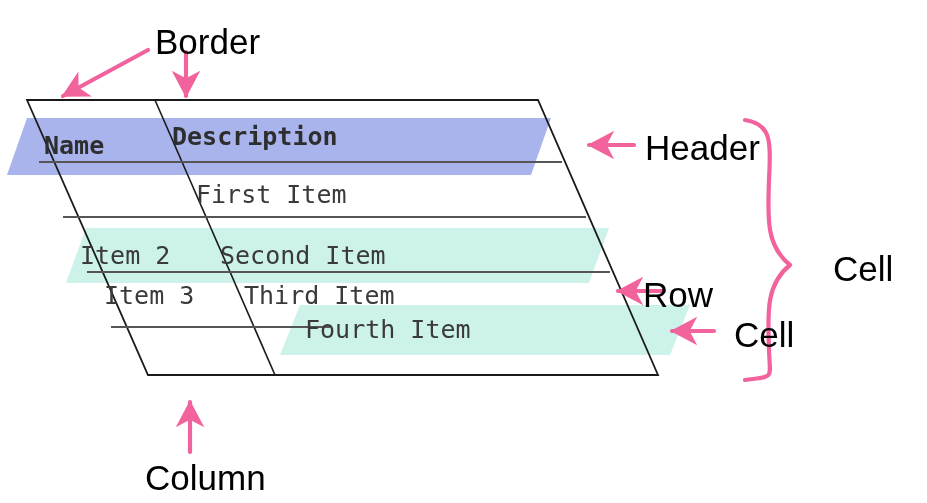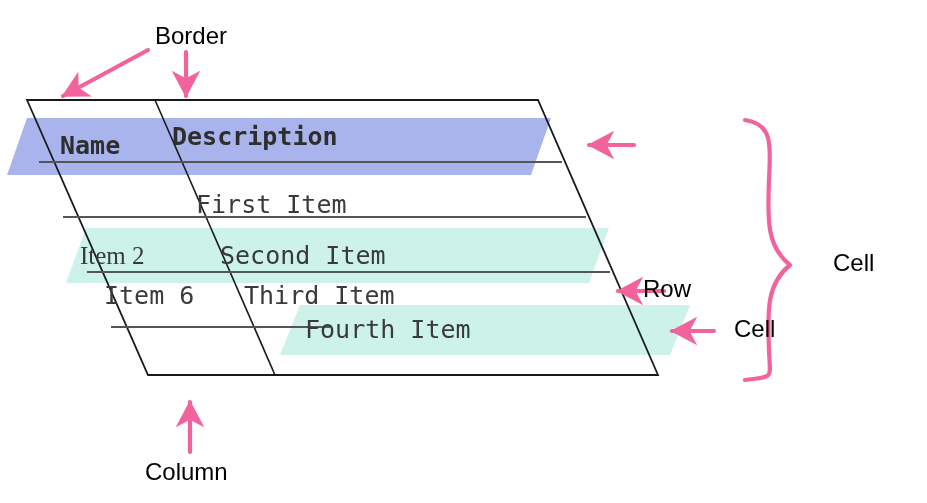--- a/index.html
+++ b/index.html
@@ -23,21 +23,21 @@
   svg.layer {
     position: absolute;
     left: 0; top: 0;
     width: 927px;
     height: 503px;
     overflow: visible;
   }
   .annot-label {
     position: absolute;
     font-family: "Liberation Sans", sans-serif;
-    font-size: 24px;
+    font-size: 35px;
     color: #000000;
     white-space: nowrap;
     line-height: 1;
   }
   .cell-text {
     position: absolute;
     font-family: "DejaVu Sans Mono", "Liberation Mono", monospace;
     font-size: 25px;
     color: #3a3a3a;
     white-space: pre;
@@ -70,29 +70,29 @@
 
     <line x1="39" y1="162" x2="562" y2="162" stroke="#555555" stroke-width="2.2"></line>
 
     <line x1="63" y1="217" x2="586" y2="217" stroke="#555555" stroke-width="2.2"></line>
 
     <line x1="87" y1="272" x2="610" y2="272" stroke="#555555" stroke-width="2.2"></line>
 
     <line x1="111" y1="327" x2="330" y2="327" stroke="#555555" stroke-width="2.2"></line>
   </svg>
 
-  <div class="cell-text header-text" style="left:44px; top:133px;margin-left:16px;">Name</div>
+  <div class="cell-text header-text" style="left:44px; top:133px;">Name</div>
   <div class="cell-text header-text" style="left:172px; top:124px;">Description</div>
 
-  <div class="cell-text" style="left:196px; top:192px;">First Item</div>
+  <div class="cell-text" style="left:196px; top:182px;">First Item</div>
 
-  <div class="cell-text" style="left:80px; top:243px;font-family:Liberation Serif, serif;">Item 2</div>
+  <div class="cell-text" style="left:80px; top:243px;">Item 2</div>
   <div class="cell-text" style="left:220px; top:243px;">Second Item</div>
 
-  <div class="cell-text" style="left:104px; top:283px;">Item 6</div>
+  <div class="cell-text" style="left:104px; top:283px;">Item 3</div>
   <div class="cell-text" style="left:244px; top:283px;">Third Item</div>
 
   <div class="cell-text" style="left:305px; top:317px;">Fourth Item</div>
 
   <svg class="layer" viewBox="0 0 927 503">
     <defs>
       <marker id="ah" markerWidth="9" markerHeight="9" refX="6.6" refY="4.5" orient="auto" markerUnits="strokeWidth">
         <path d="M7,4.5 L0.6,1.1 L2.4,4.5 L0.6,7.9 Z" fill="#F2639D"></path>
       </marker>
     </defs>
@@ -110,18 +110,19 @@
     <line x1="190" y1="452" x2="190" y2="402" stroke="#F2639D" stroke-width="4.2" stroke-linecap="round" marker-end="url(#ah)"></line>
 
     <path d="M 745,120
              C 775,124 770,150 769,180
              C 768,215 765,245 790,265
              C 765,285 768,315 769,350
              C 770,380 775,376 745,380" fill="none" stroke="#F2639D" stroke-width="4.2" stroke-linecap="round" stroke-linejoin="round"></path>
   </svg>
 
   <div class="annot-label" style="left:155px; top:24px;">Border</div>
+  <div class="annot-label" style="left:645px; top:130px;">Header</div>
   <div class="annot-label" style="left:833px; top:251px;">Cell</div>
   <div class="annot-label" style="left:643px; top:277px;">Row</div>
   <div class="annot-label" style="left:726px; top:317px;margin-left:8px;">Cell</div>
   <div class="annot-label" style="left:145px; top:460px;">Column</div>
 
 </div>
 
 </body></html>

